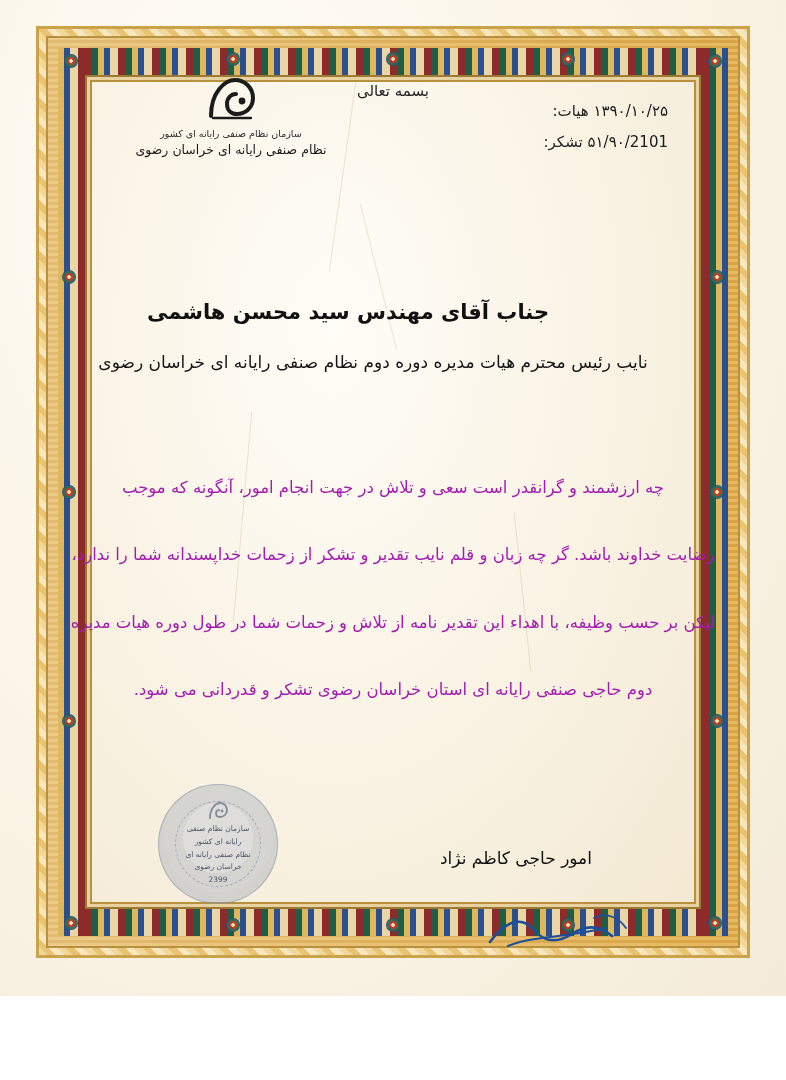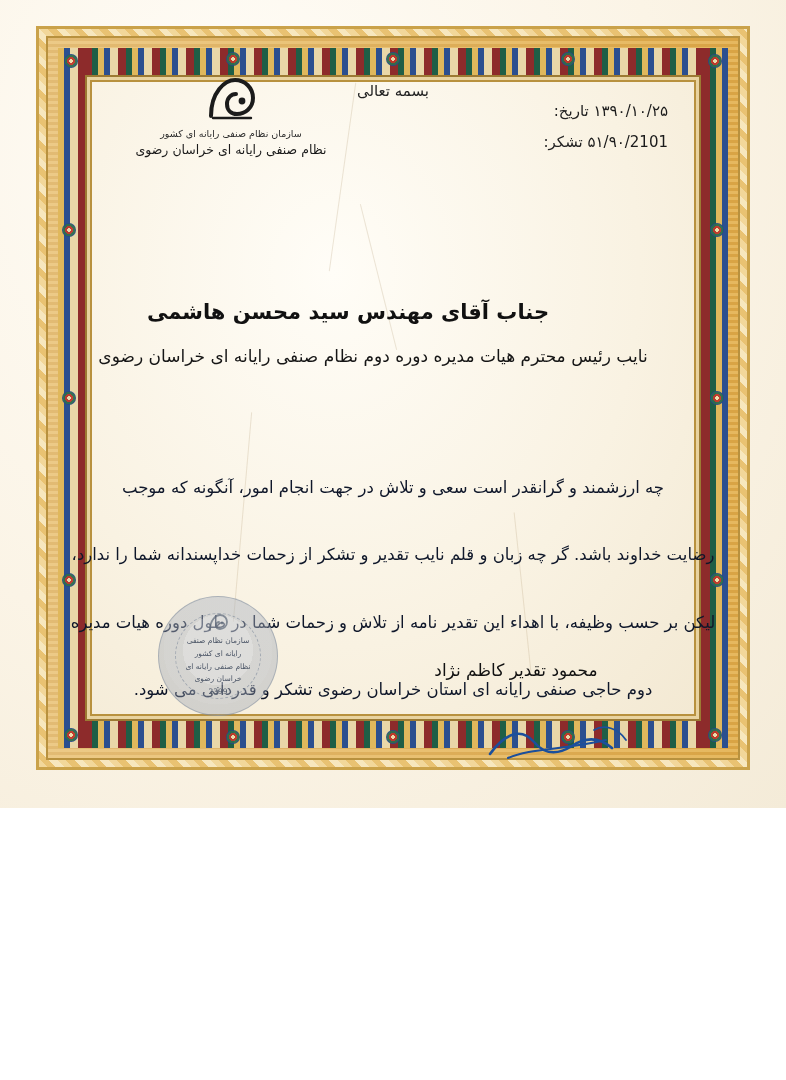--- a/index.html
+++ b/index.html
@@ -10,21 +10,21 @@
   body {
     width: 786px;
     height: 1080px;
     overflow: hidden;
     font-family: "DejaVu Sans", sans-serif;
   }
 
   .certificate {
     position: relative;
     width: 786px;
-    height: 808px;
+    height: 996px;
     background: #fdf8ee;
     overflow: hidden;
   }
 
   
   .page-bg {
     position: absolute;
     inset: 0;
     background:
       radial-gradient(ellipse at 30% 20%, #fffdf8 0%, #fbf4e6 55%, #f4ebd8 100%);
@@ -210,37 +210,37 @@
     position: absolute;
     top: 300px;
     right: 0;
     left: 0;
     text-align: center;
   }
   .addressee .name {
     font-size: 21px;
     font-weight: bold;
     color: #111;
-    margin-bottom: 22px;
+    margin-bottom: 28px;
     padding-right: 90px;
   }
   .addressee .role {
     font-size: 17px;
     color: #151515;
     padding-right: 40px;
   }
 
   .body-text {
     position: absolute;
     top: 460px;
     left: 56px;
     right: 56px;
     font-size: 16.5px;
     line-height: 3.35;
-    color: #0f172a;
+    color: #a21caf;
     text-align: justify;
     text-align-last: center;
   }
   .body-text p {
     margin: 0 0 12px 0;
   }
 
   .signature {
     position: absolute;
     bottom: 118px;
@@ -352,21 +352,21 @@
     <div class="crease c4"></div>
   </div>
 
   <div class="content">
 
     <div class="bismillah">بسمه تعالی</div>
 
     <div class="meta">
       <div class="row">
         <span class="value">۱۳۹۰/۱۰/۲۵</span>
-        <span class="label">تاریخ:</span>
+        <span class="label">هیات:</span>
       </div>
       <div class="row">
         <span class="value">۵۱/۹۰/2101</span>
         <span class="label">تشکر:</span>
       </div>
     </div>
 
     <div class="org-block">
       <div class="org-logo">
         <svg viewBox="0 0 52 46" width="52" height="46" aria-hidden="true">
@@ -385,21 +385,21 @@
     </div>
 
     <div class="body-text">
       <p>چه ارزشمند و گرانقدر است سعی و تلاش در جهت انجام امور، آنگونه که موجب</p>
       <p>رضایت خداوند باشد. گر چه زبان و قلم نایب تقدیر و تشکر از زحمات خداپسندانه شما را ندارد،</p>
       <p>لیکن بر حسب وظیفه، با اهداء این تقدیر نامه از تلاش و زحمات شما در طول دوره هیات مدیره</p>
       <p>دوم حاجی صنفی رایانه ای استان خراسان رضوی تشکر و قدردانی می شود.</p>
     </div>
 
     <div class="signature">
-      <div class="signer-name">محمود تقدیر کاظم نژاد</div>
+      <div class="signer-name">امور حاجی کاظم نژاد</div>
       <div class="sign-mark">
         <svg viewBox="0 0 150 46" width="150" height="46" aria-hidden="true">
           <path d="M4 36 C20 14, 36 10, 48 24 C58 36, 70 38, 86 28 C98 20, 112 18, 126 30" fill="none" stroke="#1b4f9c" stroke-width="2.6" stroke-linecap="round"></path>
           <path d="M22 40 C44 30, 78 32, 120 22" fill="none" stroke="#1b4f9c" stroke-width="2" stroke-linecap="round"></path>
           <path d="M108 12 C118 6, 132 10, 140 22" fill="none" stroke="#1b4f9c" stroke-width="1.8" stroke-linecap="round"></path>
         </svg>
       </div>
     </div>
 
     <div class="seal">

